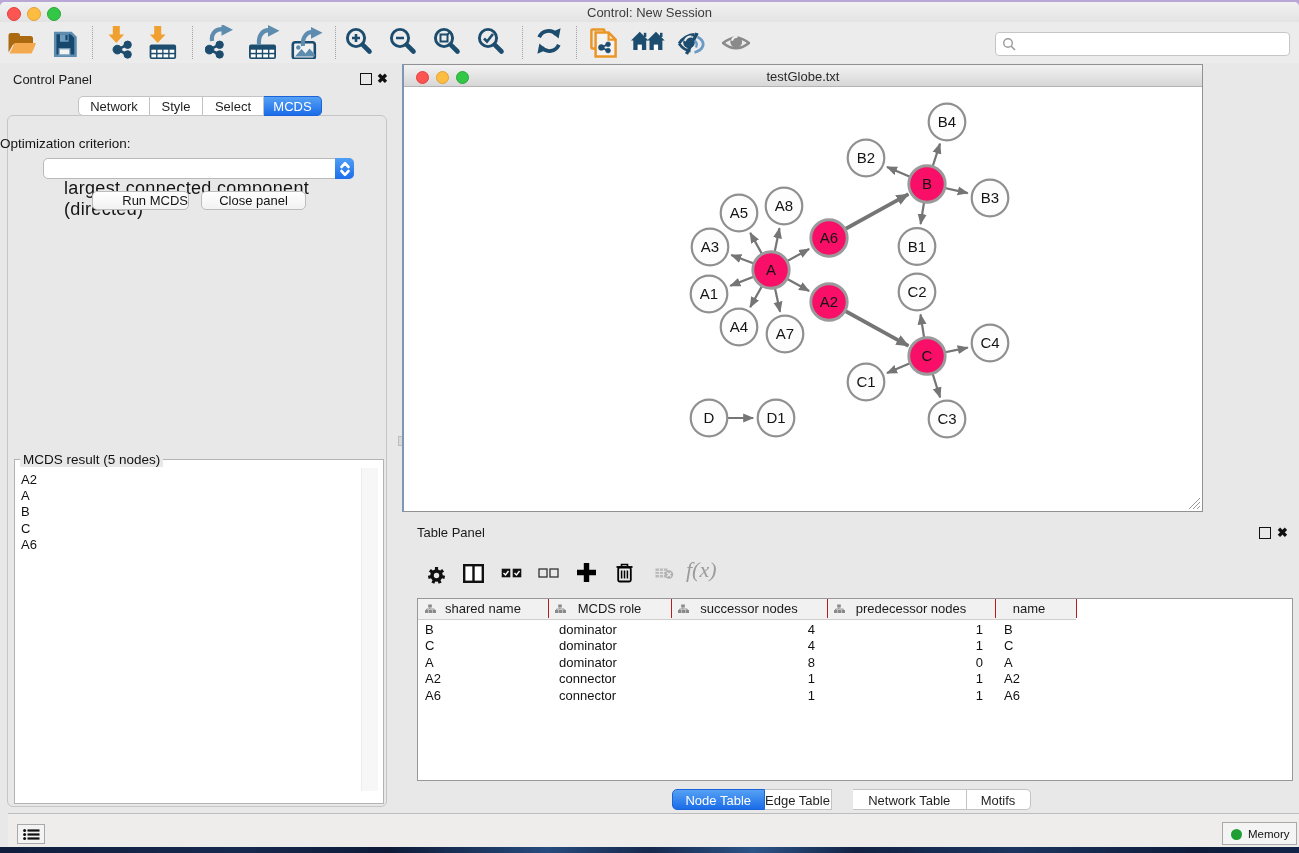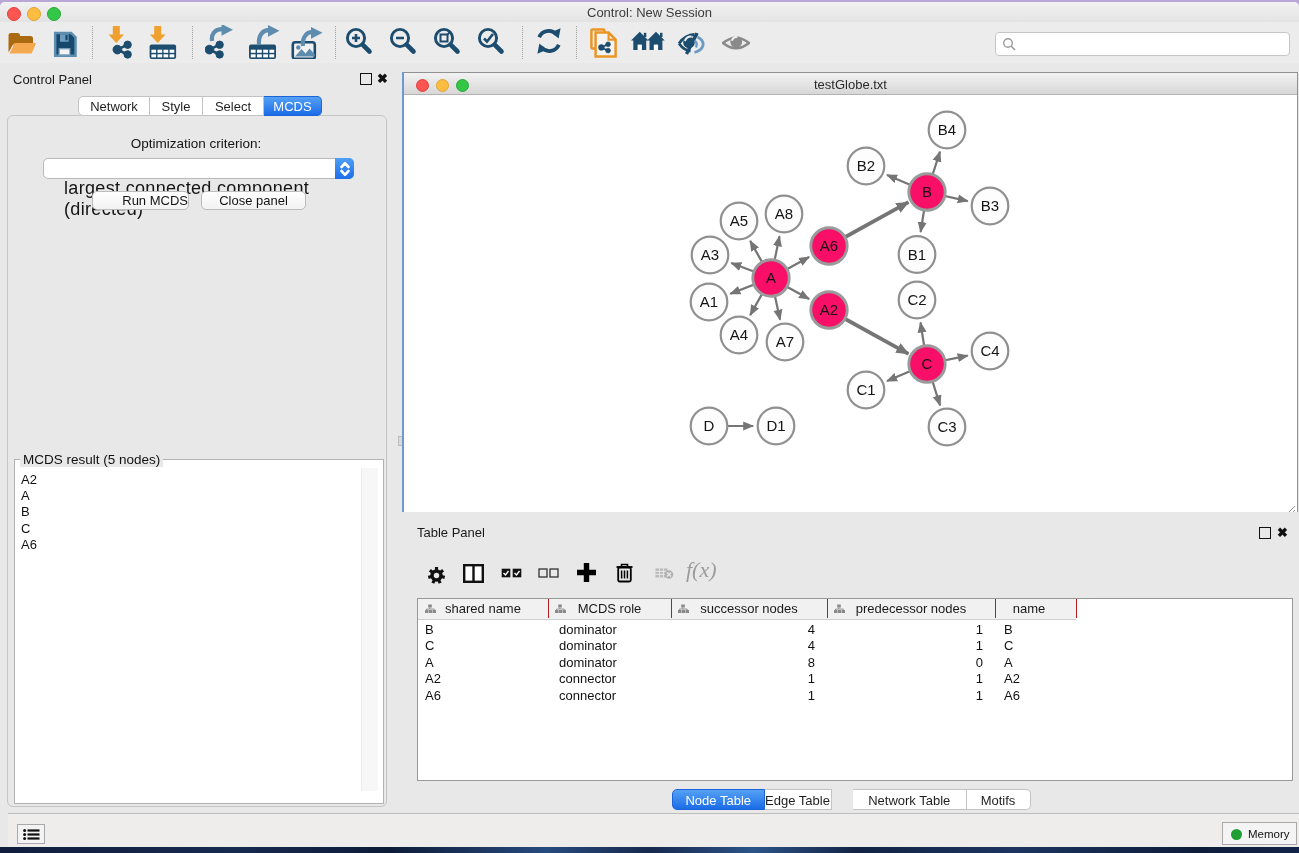--- a/index.html
+++ b/index.html
@@ -23,37 +23,37 @@
 
 #cpanel{left:0;top:61px;width:392px;height:752px;background:#e9e8e8;}
 .ptitle{font-size:13px;color:#1a1a1a;}
 .icoSq{width:10px;height:10px;border:1.5px solid #111;background:transparent;}
 .icoX{font-size:13px;font-weight:bold;color:#111;line-height:12px;}
 #cpTabs{left:78px;top:33px;height:20px;}
 .seg{position:absolute;top:0;height:20px;background:#fff;border:1px solid #c3c3c3;box-sizing:border-box;
  font-size:13px;color:#1f1f1f;text-align:center;line-height:20px;}
 .segsel{background:linear-gradient(#55a1f4,#1b6ce9);color:#fff;border-color:#1b63d6;}
 #tabPanel{left:7px;top:52px;width:380px;height:692px;border:1px solid #c6c5c5;border-radius:6px;box-sizing:border-box;background:#e9e8e8;}
-#optlab{left:0;top:72.5px;width:392px;text-align:center;font-size:13.5px;color:#141414;}
+#optlab{left:0;top:72.5px;width:392px;text-align:left;font-size:13.5px;color:#141414;}
 #combo{left:43px;top:95px;width:311px;height:21px;background:#fff;border:1px solid #b9b9b9;border-radius:5px;box-sizing:border-box;}
 #combo .txt{position:absolute;left:20px;top:19px;font-size:18px;letter-spacing:0.33px;color:#141414;}
 #combo .cap{position:absolute;right:-1px;top:-1px;width:19px;height:21px;border-radius:0 5px 5px 0;
  background:linear-gradient(#4f9ff5,#1c6deb);}
 .btn{background:linear-gradient(#ffffff,#f3f2f2);border:1px solid #bdbcbc;border-radius:5px;box-sizing:border-box;
  font-size:13px;color:#141414;text-align:center;line-height:17px;}
 #runb{left:92px;top:128px;width:97px;height:19px;text-align:right;}
 #closeb{left:201px;top:128px;width:105px;height:19px;}
 #grpbox{left:14px;top:396px;width:368px;height:343px;border:1px solid #b4b3b3;background:#fff;}
 #grplegend{left:20px;top:389px;background:#e9e8e8;padding:0 3px;font-size:13.5px;color:#111;}
 #mlist{left:17px;top:404px;width:363px;height:325px;background:#fff;font-size:13px;color:#111;line-height:16.2px;padding:5px 0 0 4px;box-sizing:border-box;}
 #mscroll{left:361px;top:405px;width:16px;height:323px;background:#f7f7f7;border-left:1px solid #ececec;}
 
 #rdesk{left:392px;top:61px;width:907px;height:752px;background:#e9e8e8;}
 
-#netwin{left:403px;top:70px;width:895px;height:448px;background:#fff;border:1px solid #919191;box-sizing:border-box;box-shadow:-1px 0 0 #6f9bd2;}
+#netwin{left:403px;top:62px;width:800px;height:448px;background:#fff;border:1px solid #919191;box-sizing:border-box;box-shadow:-1px 0 0 #6f9bd2;}
 #nettb{left:0;top:0;width:100%;height:22px;background:linear-gradient(#f3f2f2,#d8d7d7);border-bottom:1px solid #b4b2b2;box-sizing:border-box;}
 #nettb .t1{left:12px;top:5.5px;width:11px;height:11px;background:#fc5552;border:0.5px solid #e1403d;}
 #nettb .t2{left:32px;top:5.5px;width:11px;height:11px;background:#fdbd40;border:0.5px solid #e0a135;}
 #nettb .t3{left:52px;top:5.5px;width:11px;height:11px;background:#33c748;border:0.5px solid #2aa638;}
 #nettitle{left:0;top:4px;width:100%;text-align:center;font-size:13px;color:#2a2a2a;}
 #graph{left:0px;top:23px;}
 #graph text{font-size:15px;fill:#141414;text-anchor:middle;}
 #graph line{stroke:#757575;}
 #graph .wh{fill:#fdfdfd;stroke:#909090;stroke-width:2.2;}
 #graph .pk{fill:#f90e68;stroke:#9a9a9a;stroke-width:2.9;}

